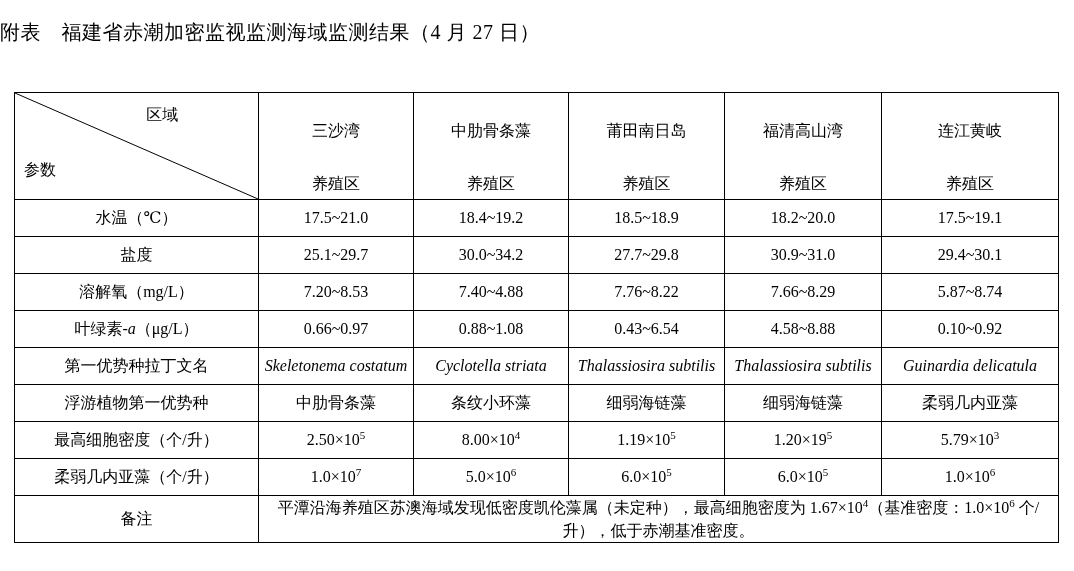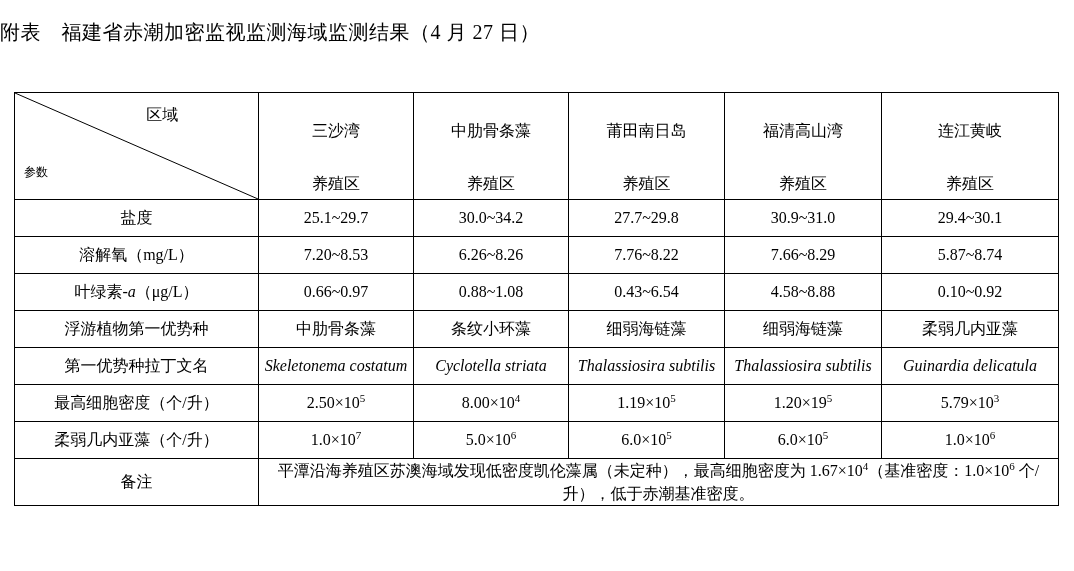--- a/index.html
+++ b/index.html
@@ -41,21 +41,21 @@
     position: absolute; left: 0; top: 0;
     width: 100%; height: 100%;
     display: block;
   }
   td.corner .corner-region {
     position: absolute; top: 12px; left: 54%;
     font-size: 16px;
   }
   td.corner .corner-param {
     position: absolute; bottom: 18px; left: 9px;
-    font-size: 12px;
+    font-size: 16px;
   }
 
   td.colhead div { line-height: 31px; margin-top: 22px; }
 
   td.latin {
     font-style: italic;
     font-size: 14px;
   }
   sup {
     font-size: 11px;
@@ -108,65 +108,73 @@
     <td class="colhead">
       <div>福清高山湾</div>
       <div>养殖区</div>
     </td>
     <td class="colhead">
       <div>连江黄岐</div>
       <div>养殖区</div>
     </td>
   </tr>
 
+  <tr class="data-row">
+    <td class="rowlabel">水温（℃）</td>
+    <td>17.5~21.0</td>
+    <td>18.4~19.2</td>
+    <td>18.5~18.9</td>
+    <td>18.2~20.0</td>
+    <td>17.5~19.1</td>
+  </tr>
 
   <tr class="data-row">
     <td class="rowlabel">盐度</td>
     <td>25.1~29.7</td>
     <td>30.0~34.2</td>
     <td>27.7~29.8</td>
     <td>30.9~31.0</td>
     <td>29.4~30.1</td>
   </tr>
 
 
   <tr class="data-row">
     <td class="rowlabel">溶解氧（mg/L）</td>
     <td>7.20~8.53</td>
-    <td>6.26~8.26</td>
+    <td>7.40~4.88</td>
     <td>7.76~8.22</td>
     <td>7.66~8.29</td>
     <td>5.87~8.74</td>
   </tr>
 
   <tr class="data-row">
     <td class="rowlabel"><span>叶绿素-</span><i>a</i><span>（μg/L）</span></td>
     <td>0.66~0.97</td>
     <td>0.88~1.08</td>
     <td>0.43~6.54</td>
     <td>4.58~8.88</td>
     <td>0.10~0.92</td>
   </tr>
 
   <tr class="data-row">
+    <td class="rowlabel">第一优势种拉丁文名</td>
+    <td class="latin">Skeletonema costatum</td>
+    <td class="latin">Cyclotella striata</td>
+    <td class="latin">Thalassiosira subtilis</td>
+    <td class="latin">Thalassiosira subtilis</td>
+    <td class="latin">Guinardia delicatula</td>
+  </tr>
+
+  <tr class="data-row">
     <td class="rowlabel">浮游植物第一优势种</td>
     <td>中肋骨条藻</td>
     <td>条纹小环藻</td>
     <td>细弱海链藻</td>
     <td>细弱海链藻</td>
     <td>柔弱几内亚藻</td>
-  </tr>
-
-  <tr class="data-row">
-    <td class="rowlabel">第一优势种拉丁文名</td>
-    <td class="latin">Skeletonema costatum</td>
-    <td class="latin">Cyclotella striata</td>
-    <td class="latin">Thalassiosira subtilis</td>
-    <td class="latin">Thalassiosira subtilis</td>
-    <td class="latin">Guinardia delicatula</td>
   </tr>
 
   <tr class="data-row">
     <td class="rowlabel">最高细胞密度（个/升）</td>
     <td><span>2.50×10</span><sup>5</sup></td>
     <td><span>8.00×10</span><sup>4</sup></td>
     <td><span>1.19×10</span><sup>5</sup></td>
     <td><span>1.20×19</span><sup>5</sup></td>
     <td><span>5.79×10</span><sup>3</sup></td>
   </tr>

